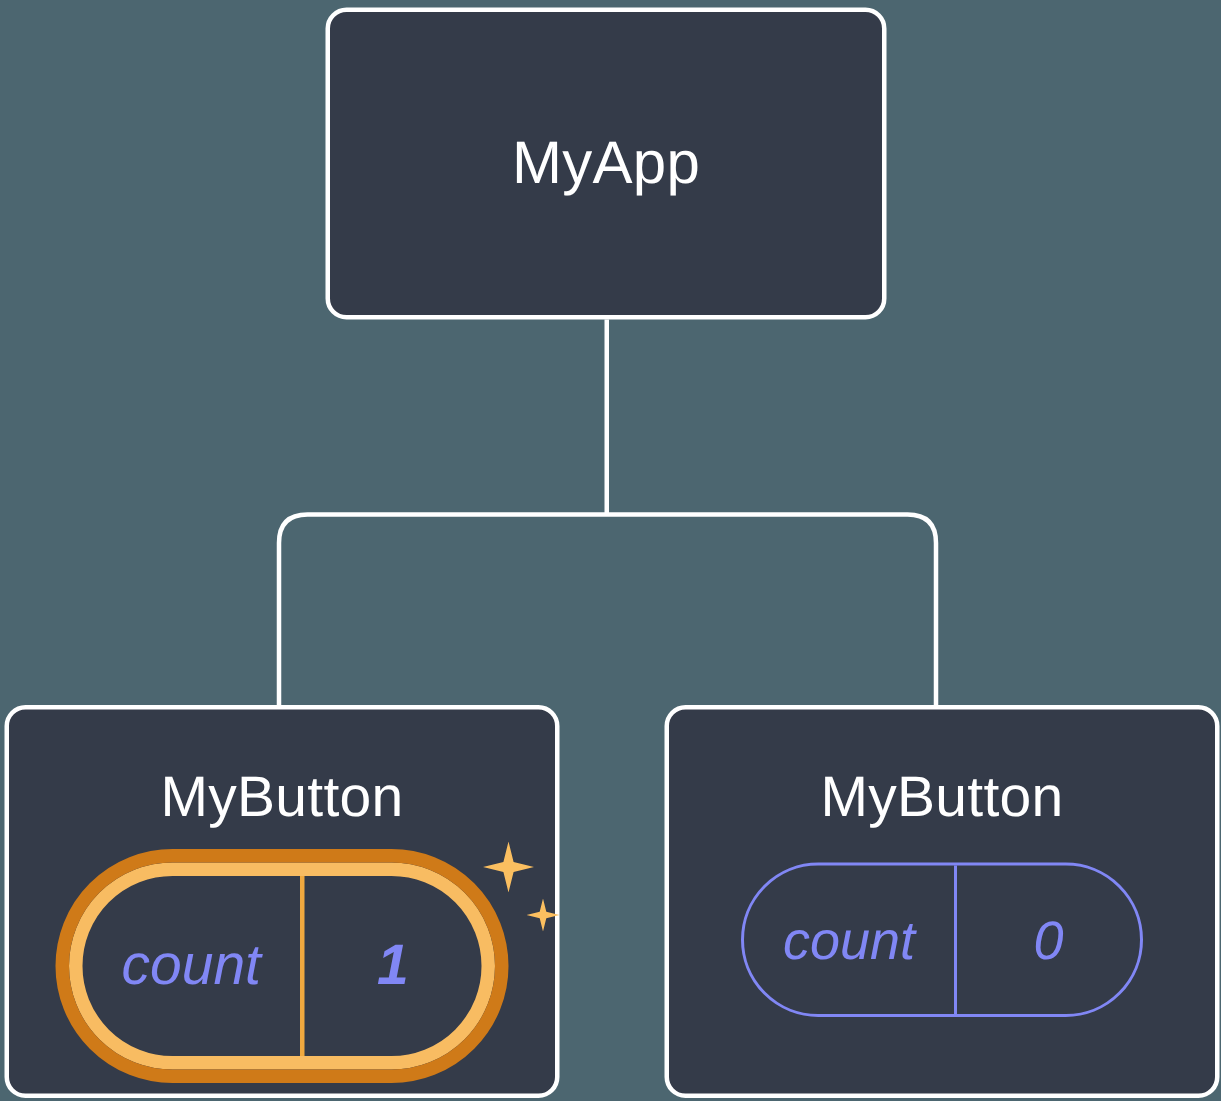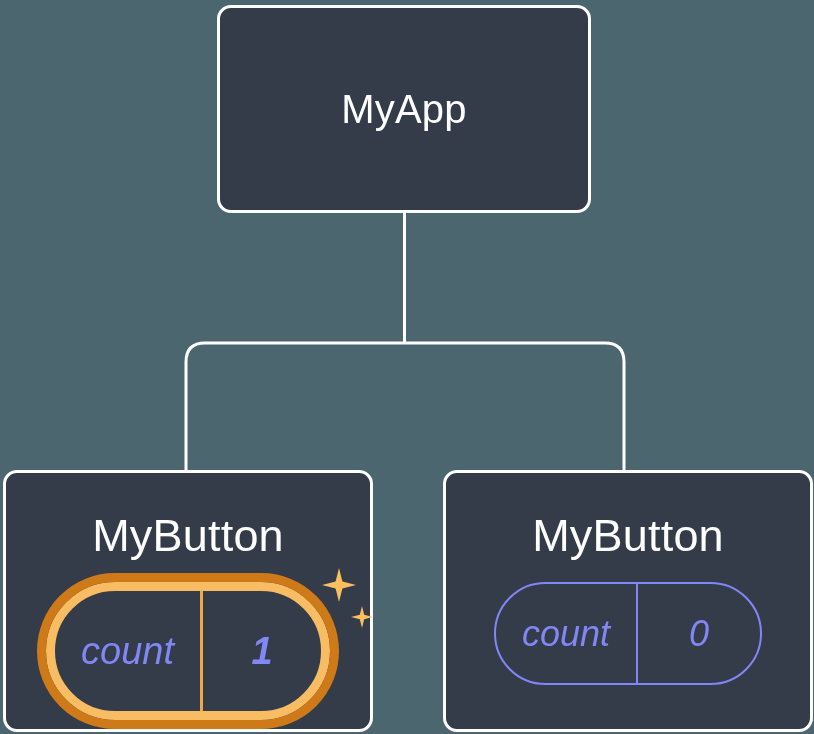--- a/index.html
+++ b/index.html
@@ -58,21 +58,21 @@
     left: 443px;
     top: 470px;
     width: 370px;
     height: 262px;
     justify-content: flex-start;
     padding-top: 40px;
   }
 
   .node-title {
     color: #ffffff;
-    font-size: 45px;
+    font-size: 38px;
     font-weight: 400;
     letter-spacing: 0.2px;
     line-height: 1;
     white-space: nowrap;
   }
   .node-root .node-title {
     font-size: 40px;
   }
 
   

